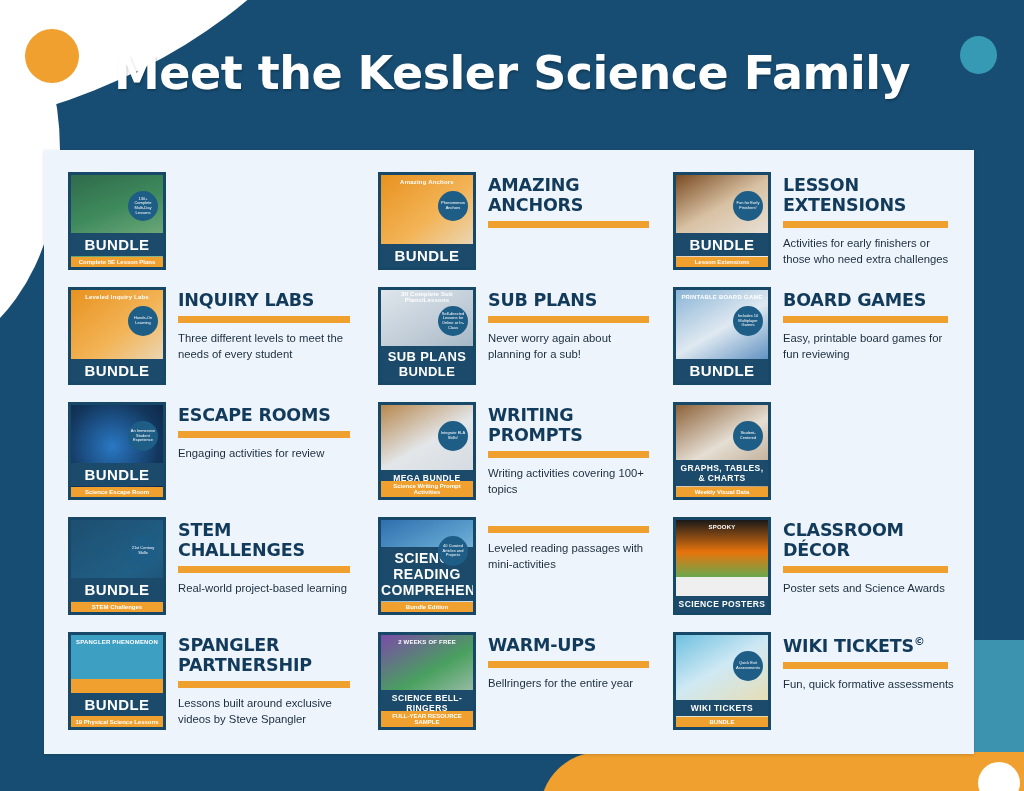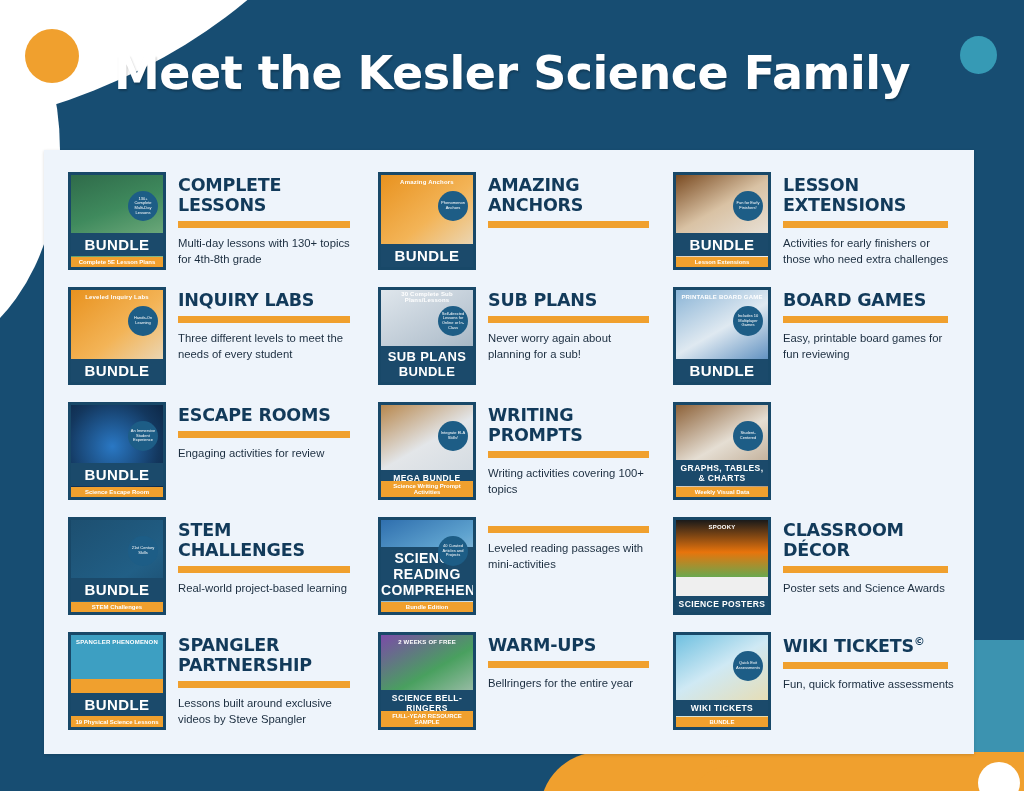--- a/index.html
+++ b/index.html
@@ -270,25 +270,20 @@
 
   <div class="card">
     <div class="grid" id="grid">
         <div class="item col1">
           <div class="thumb">
             <div class="th-body ph-grad-a"></div>
             <div class="th-badge">130+ Complete Multi-Day Lessons</div>
             <div class="th-sub">Complete 5E Lesson Plans</div>
             <div class="th-bundle" style="bottom: 11px;">BUNDLE</div>
           </div>
-          <div class="meta">
-            <div class="item-title">COMPLETE LESSONS</div>
-            <div class="rule"></div>
-            <div class="item-desc">Multi-day lessons with 130+ topics for 4th-8th grade</div>
-          </div>
         </div>
         <div class="item col2">
           <div class="thumb">
             <div class="th-body ph-grad-f"></div>
             <div class="th-top">Amazing Anchors</div>
             <div class="th-badge">Phenomenon Anchors</div>
             <div class="th-bundle">BUNDLE</div>
           </div>
           <div class="meta">
             <div class="item-title">AMAZING ANCHORS</div>

